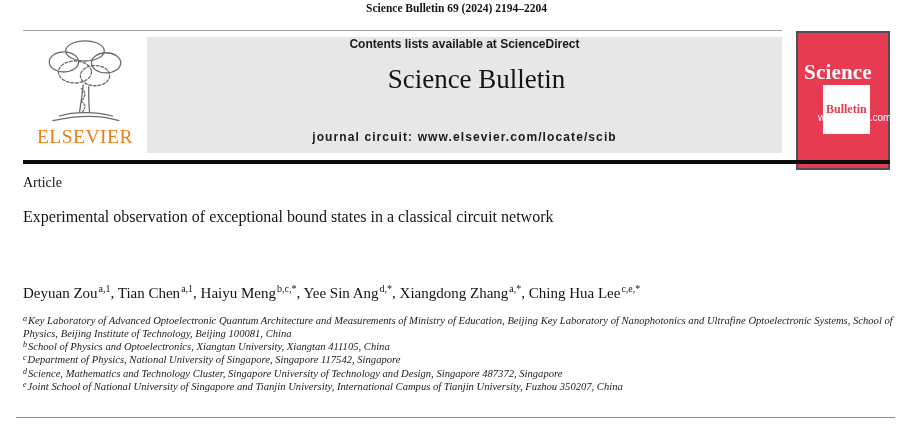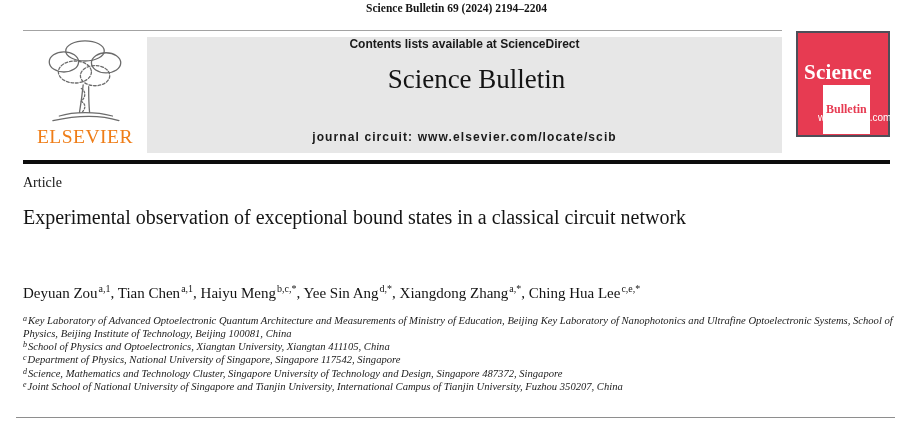--- a/index.html
+++ b/index.html
@@ -71,21 +71,21 @@
     font-family: "Liberation Sans", sans-serif;
     font-size: 12px;
     font-weight: bold;
     letter-spacing: 1.1px;
     color: #1a1a1a;
   }
   
   .cover {
     position: absolute;
     left: 796px; top: 31px;
-    width: 94px; height: 106px;
+    width: 94px; height: 139px;
     background: #e73b52;
     border: 2px solid #4e4e58;
   }
   .cover-science {
     position: absolute;
     left: 6px; top: 27px;
     font-family: "Liberation Serif", serif;
     font-weight: bold;
     font-size: 21px;
     color: #ffffff;
@@ -119,21 +119,21 @@
   .article-type {
     position: absolute;
     left: 23px; top: 175px;
     font-size: 14px;
     color: #141414;
   }
   .article-title {
     position: absolute;
     left: 23px; top: 203px;
     width: 755px;
-    font-size: 20px;
+    font-size: 16px;
     font-weight: normal;
     line-height: 28px;
     color: #141414;
   }
   .authors {
     position: absolute;
     left: 23px; top: 285px;
     width: 880px;
     font-size: 15px;
     color: #141414;

